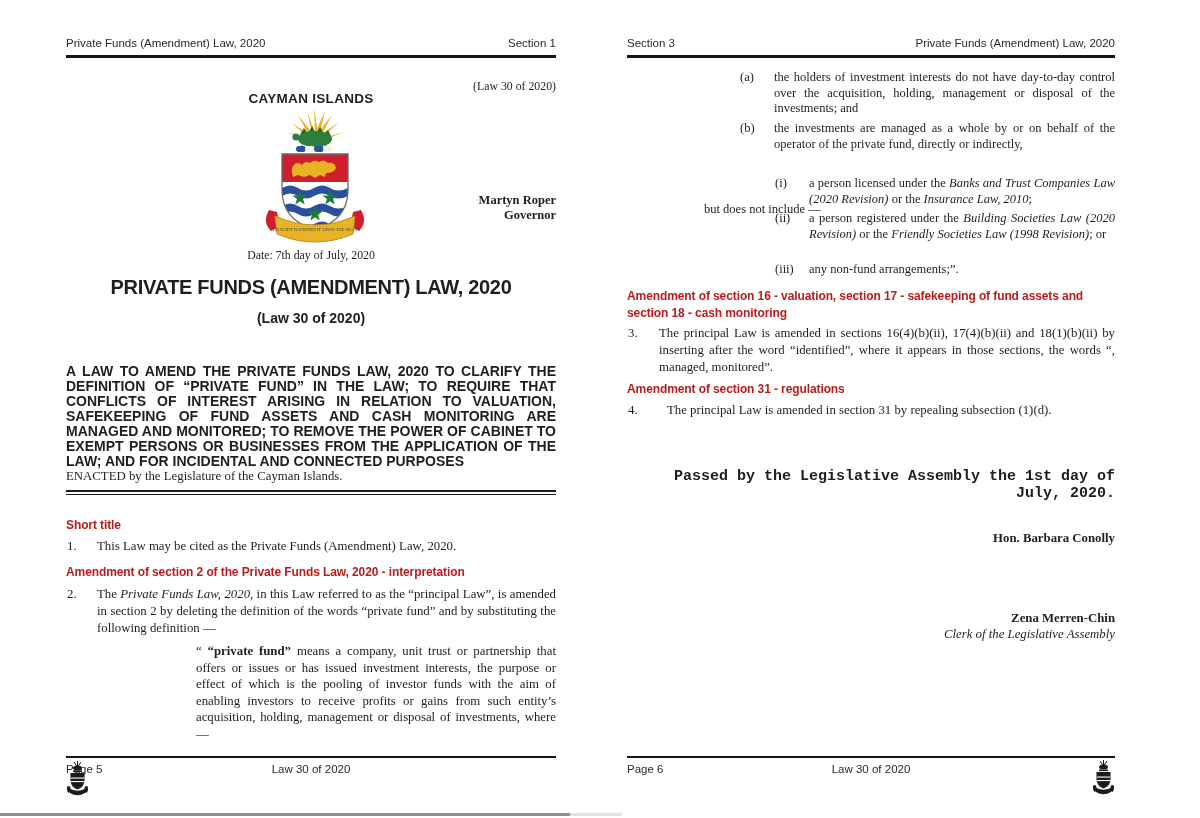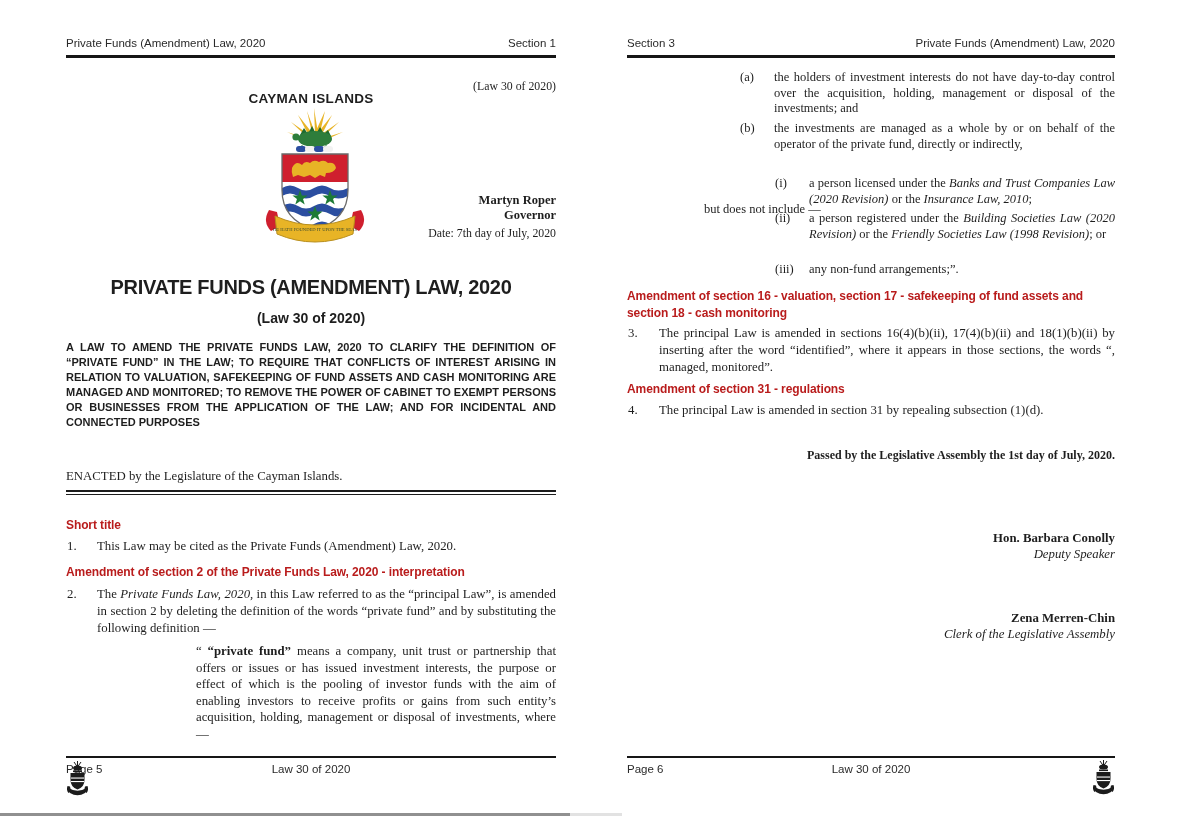--- a/index.html
+++ b/index.html
@@ -38,24 +38,24 @@
     font-family:"Liberation Sans", sans-serif;font-size:11.5px;color:#2a2a2a;
   }
   .footer-center{position:absolute;left:0;right:0;text-align:center;}
 
   .law-ref{top:79px;font-size:11.8px;}
   .assent{top:97px;font-size:11.8px;}
   .country{top:91px;font-size:13.5px;letter-spacing:.3px;}
   .crest-wrap{top:108px;left:186px;width:126px;height:142px;}
   .gov-name{top:193px;font-size:12.5px;font-weight:bold;}
   .gov-title{top:208px;font-size:12.5px;font-weight:bold;}
-  .date-line{top:226px;font-size:11.8px;}
+  .date-line{top:248px;font-size:11.8px;text-align:center;}
   .act-title{top:276px;font-size:20px;font-weight:bold;letter-spacing:-.3px;}
   .act-subtitle{top:310px;font-size:14px;font-weight:bold;}
-  .long-title{top:340px;font-size:11px;font-weight:bold;line-height:15px;}
+  .long-title{top:364px;font-size:14px;font-weight:bold;line-height:15px;}
   .enacted{top:469px;font-size:12.8px;}
   .enact-rule{top:490px;}
   .doc-heading{font-family:"Liberation Sans", sans-serif;font-weight:bold;font-size:12px;letter-spacing:-.1px;line-height:16.5px;color:#b91c1c;}
   .h-short{top:517px;}
   .h-s2{top:564px;}
   .num-para{font-size:12.8px;line-height:16.8px;}
   .num-para .num{position:absolute;left:1px;top:0;}
   .num-para .ptext{margin-left:31px;}
   .p1{top:538px;}
   .p2{top:586px;}
@@ -70,22 +70,22 @@
   .item-b{top:121px;left:113px;width:375px;}
   .but-line{top:156px;left:77px;font-size:12.5px;margin-top:46px;}
   .item-i{top:176px;left:148px;width:340px;}
   .item-ii{top:211px;left:148px;width:340px;}
   .item-iii{top:262px;left:148px;width:340px;}
   .h16{top:288px;}
   .p3{top:325px;}
   .p3 .ptext{margin-left:32px;}
   .h31{top:381px;}
   .p4{top:402px;}
-  .p4 .ptext{margin-left:32px;}
-  .passed{top:448px;font-size:12px;font-weight:bold;}
+  .p4 .ptext{margin-left:40px;}
+  .passed{top:468px;font-size:15px;font-weight:bold;font-family:Liberation Mono, monospace;}
   .sig-name{font-size:12.8px;font-weight:bold;}
   .sig-title{font-size:12.8px;font-style:italic;}
   .sig1n{top:531px;} .sig1t{top:547px;}
   .sig2n{top:611px;} .sig2t{top:627px;}
   .footer-crest-r{top:760px;right:0;left:auto;width:23px;height:36px;position:absolute;}
 
   .bottom-bar-dark{position:absolute;left:0;top:813px;width:570px;height:3px;background:#909090;}
   .bottom-bar-light{position:absolute;left:570px;top:813px;width:52px;height:3px;background:#e2e2e2;}
 </style>
 </head>
@@ -255,21 +255,20 @@
 
       <div class="abs doc-heading h31">Amendment of section 31 - regulations</div>
       <div class="abs num-para p4">
         <span class="num">4.</span>
         <div class="ptext">The principal Law is amended in section 31 by repealing subsection (1)(d).</div>
       </div>
 
       <div class="abs right serif passed">Passed by the Legislative Assembly the 1st day of July, 2020.</div>
 
       <div class="abs right serif sig-name sig1n">Hon. Barbara Conolly</div>
-      <div class="abs right serif sig-title sig1t">Deputy Speaker</div>
       <div class="abs right serif sig-name sig2n">Zena Merren-Chin</div>
       <div class="abs right serif sig-title sig2t">Clerk of the Legislative Assembly</div>
 
       <div class="abs footer-rule"></div>
       <div class="abs footer-row">
         <span>Page 6</span>
         <span class="footer-center">Law 30 of 2020</span>
         <span></span>
       </div>
       <div class="footer-crest-r">

